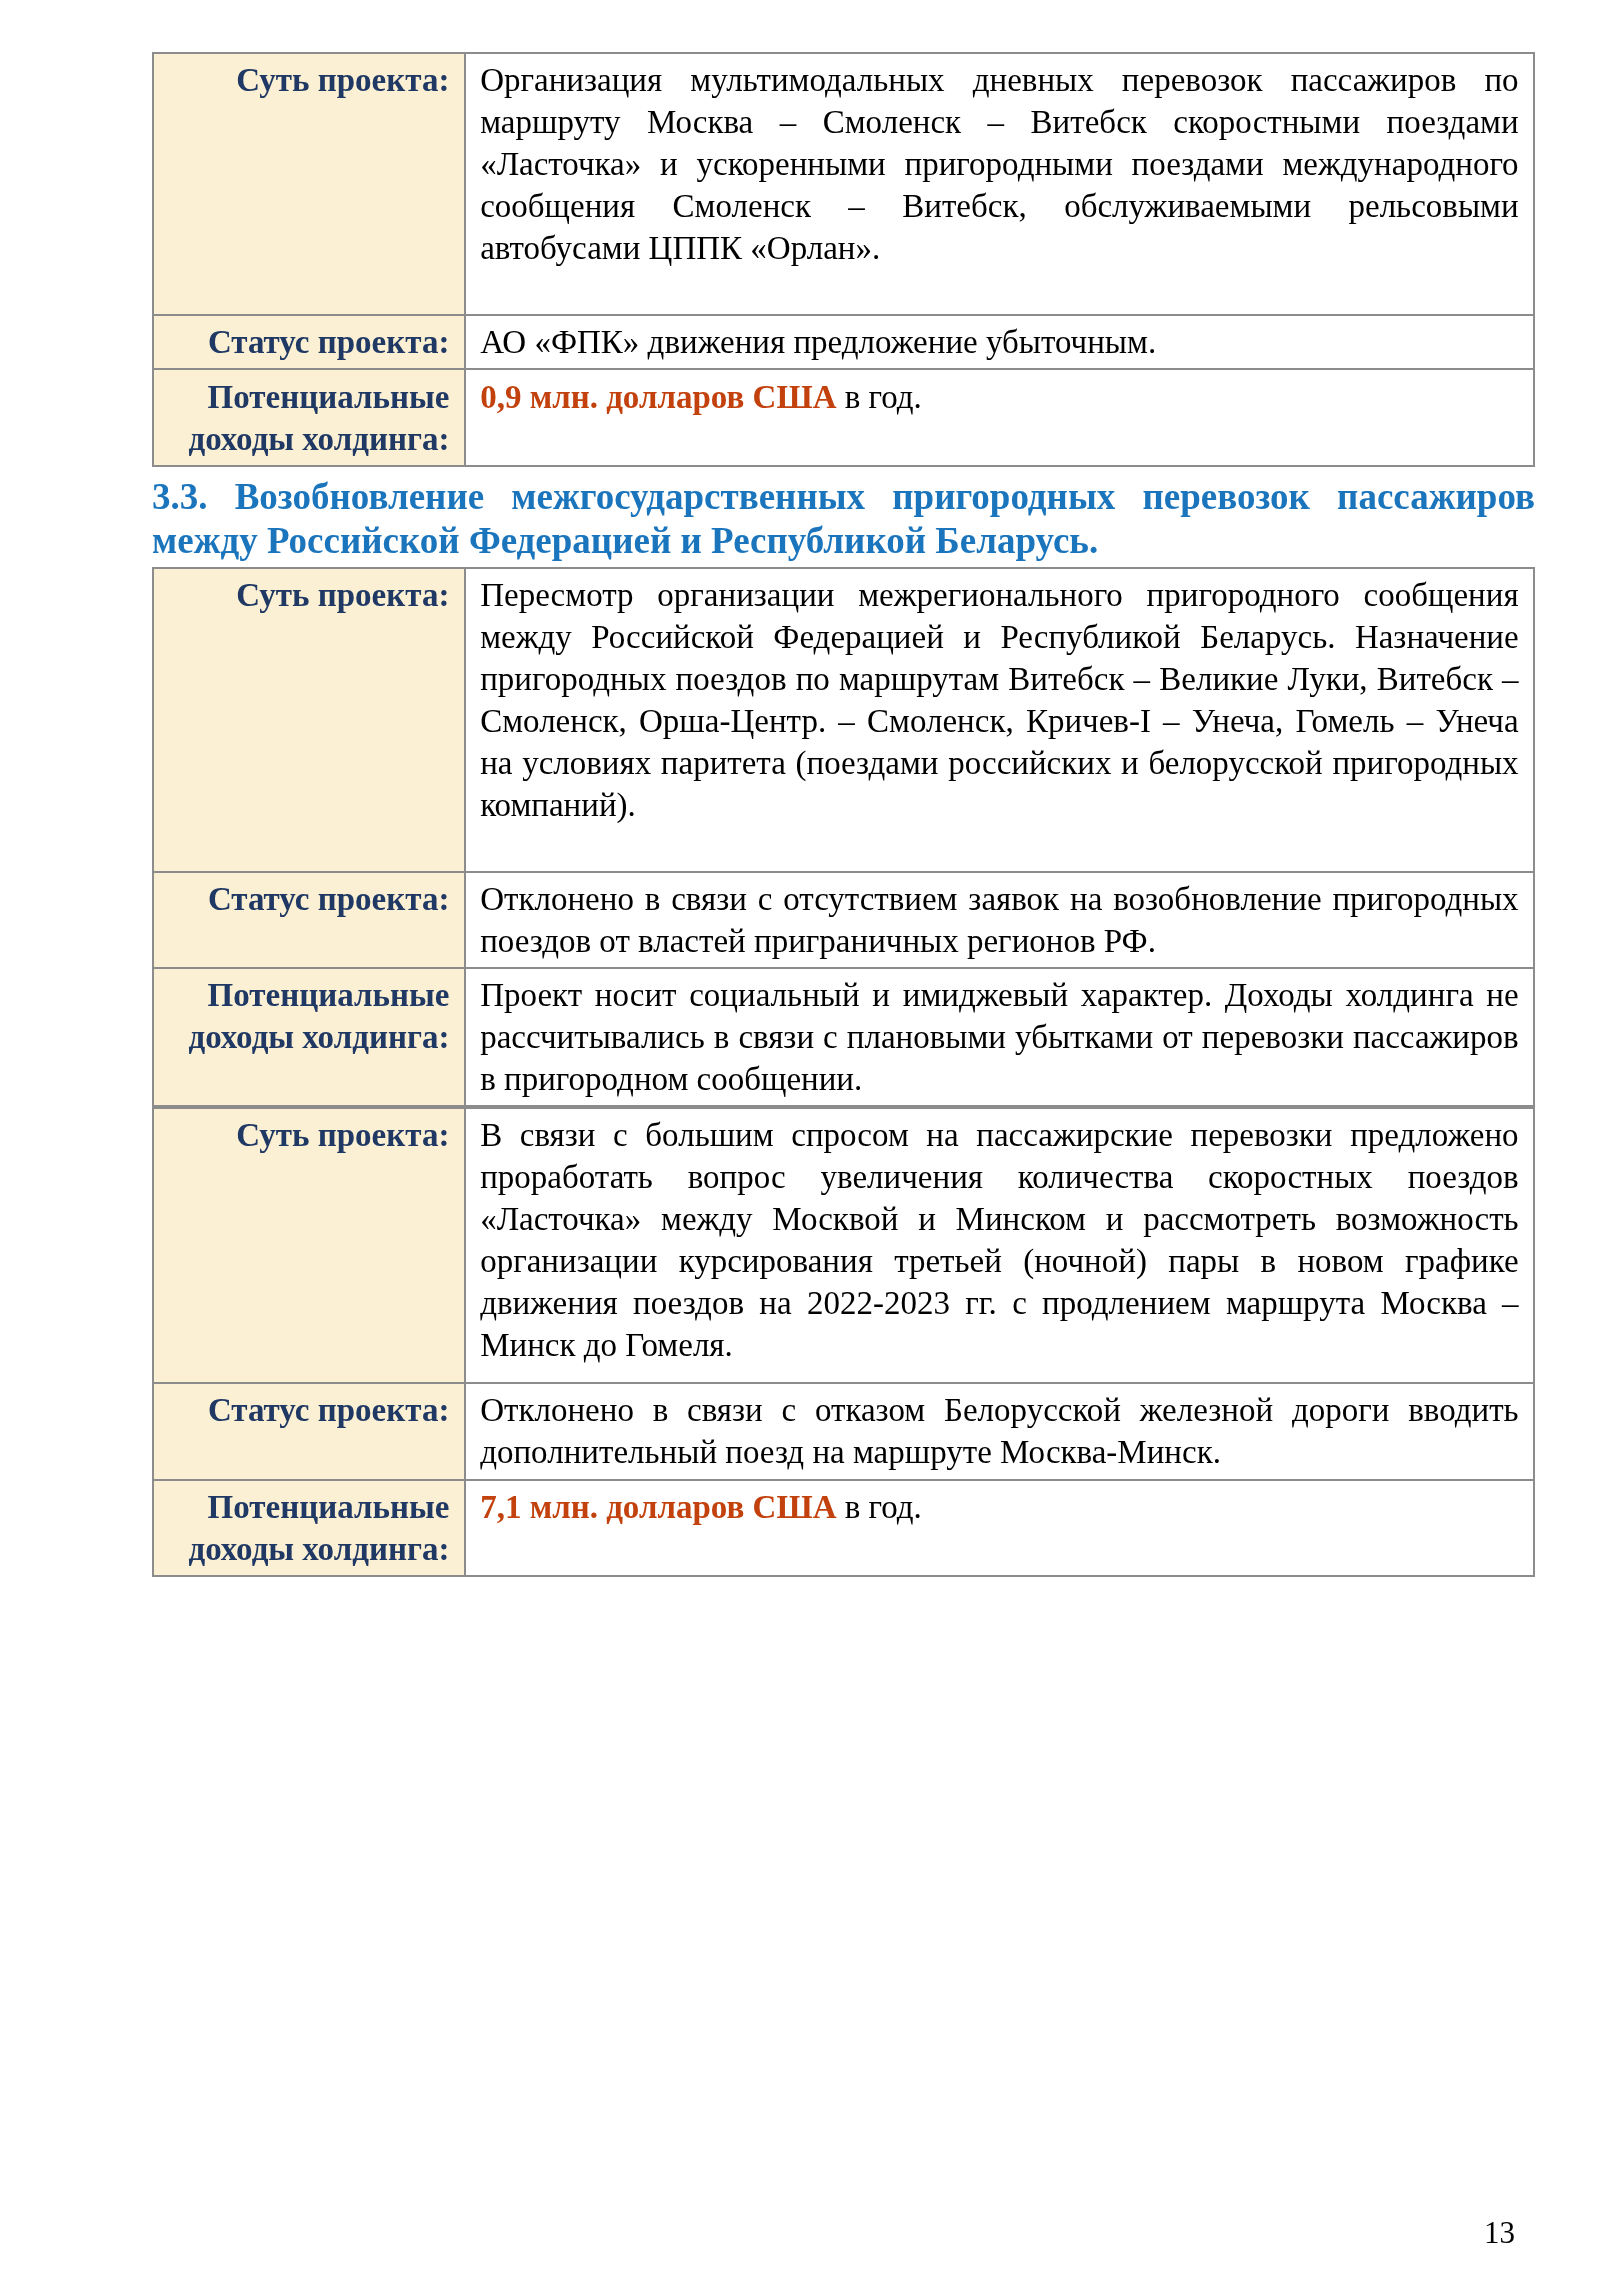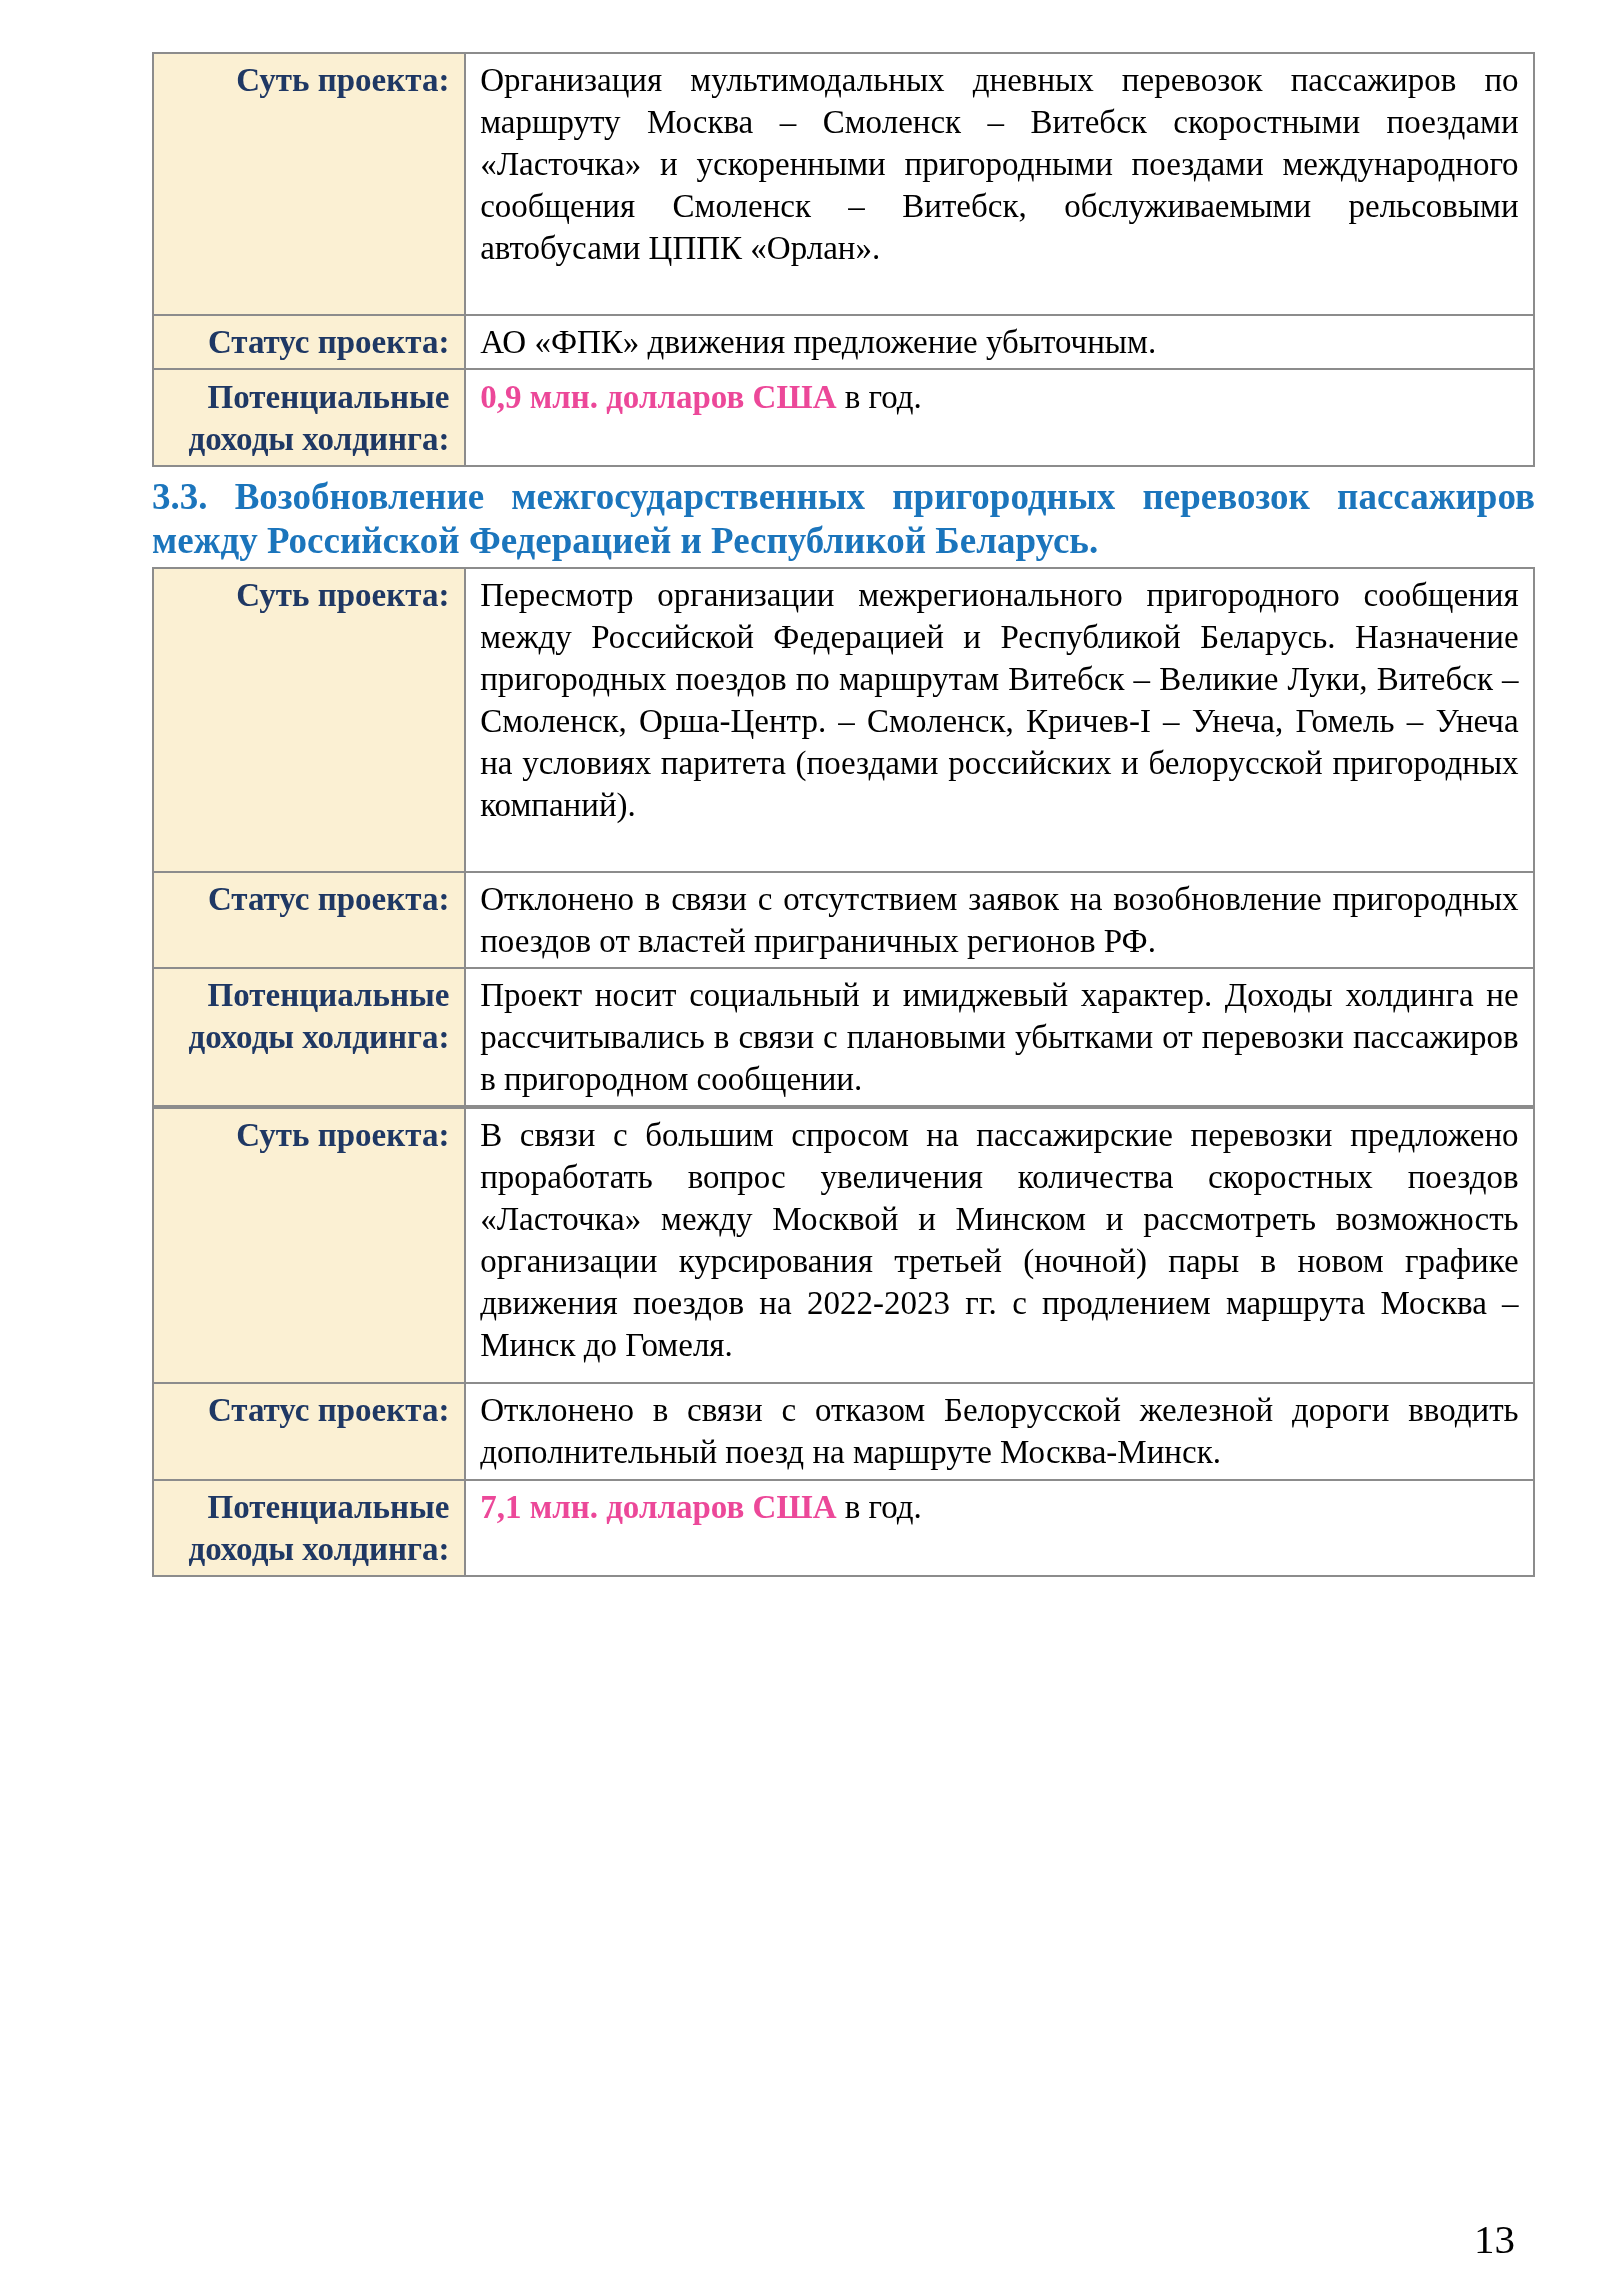--- a/index.html
+++ b/index.html
@@ -52,28 +52,28 @@
     font-weight: bold;
     text-align: right;
   }
   td.value-cell {
     text-align: justify;
     color: #000000;
     background: #ffffff;
     margin-left: 32px;
   }
   .amount {
-    color: #ec4899;
+    color: #c2410c;
     font-weight: bold;
   }
   .page-number {
     position: absolute;
     right: 108px;
     top: 2215px;
-    font-size: 41px;
+    font-size: 31px;
     color: #000000;
   }
 </style>
 </head>
 <body>
 
 <div class="content">
 
   <table class="info-table">
     <tbody>

